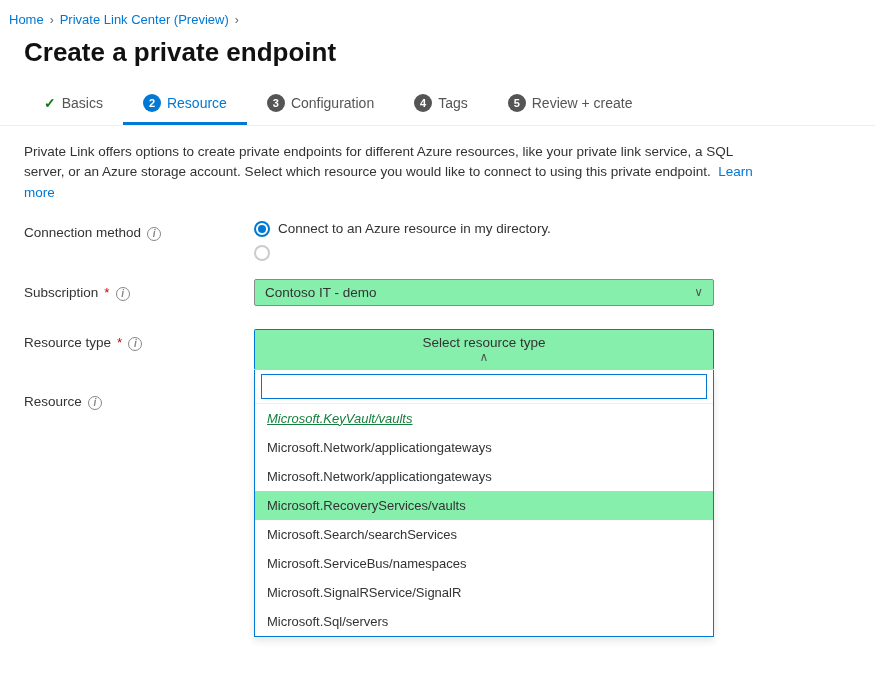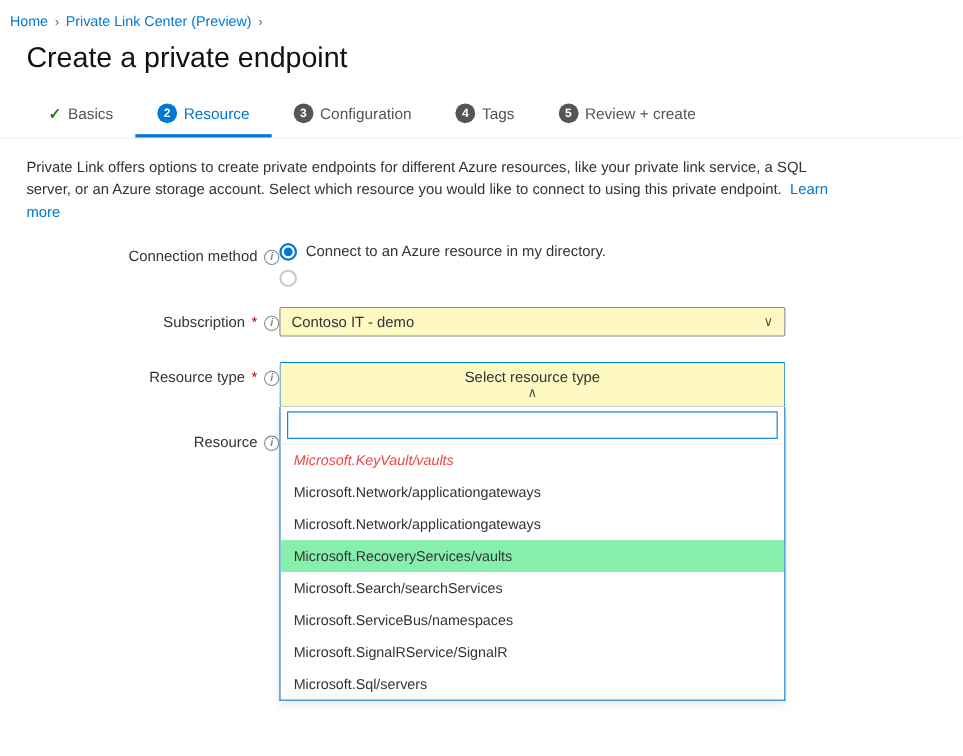--- a/index.html
+++ b/index.html
@@ -24,21 +24,21 @@
       color: #0078d4;
       text-decoration: none;
       cursor: pointer;
     }
     .breadcrumb-sep {
       color: #666;
       font-size: 12px;
     }
     .page-title {
       font-size: 26px;
-      font-weight: 400;
+      font-weight: 700;
       color: #111;
       padding: 4px 24px 16px 24px;
     }
     .tabs-container {
       display: flex;
       align-items: center;
       padding: 0 24px;
       border-bottom: 1px solid #eee;
       gap: 0;
       margin-bottom: 16px;
@@ -105,21 +105,20 @@
     }
     .form-label {
       width: 230px;
       min-width: 230px;
       padding-top: 6px;
       font-size: 13.5px;
       color: #333;
       display: flex;
       align-items: flex-start;
       gap: 6px;
-      justify-content: flex-end;
     }
     .form-label .required {
       color: #c00;
     }
     .info-icon {
       display: inline-flex;
       align-items: center;
       justify-content: center;
       width: 14px;
       height: 14px;
@@ -173,21 +172,21 @@
     .dropdown {
       width: 100%;
       border: 1px solid #8a8a8a;
       border-radius: 2px;
       padding: 5px 10px;
       font-size: 13.5px;
       display: flex;
       align-items: center;
       justify-content: space-between;
       cursor: pointer;
-      background: #fef9c3;
+      background: #86efac;
       position: relative;
     }
     .dropdown.open {
       border-color: #0078d4;
       border-bottom: 1px solid #ccc;
       flex-direction: column;
     }
     .dropdown-chevron {
       font-size: 12px;
       color: #555;
@@ -226,22 +225,23 @@
       padding: 7px 12px;
       font-size: 13px;
       cursor: pointer;
       color: #333;
     }
     .dropdown-item.highlighted {
       background: #86efac;
       font-weight: 500;
     }
     .dropdown-item.partial {
-      color: #ef4444;
+      color: #15803d;
       font-style: italic;
+      text-decoration: underline;
     }
   </style>
 </head>
 <body>
 
 <div class="breadcrumb">
   <a>Home</a>
   <span class="breadcrumb-sep">›</span>
   <a>Private Link Center (Preview)</a>
   <span class="breadcrumb-sep">›</span>

